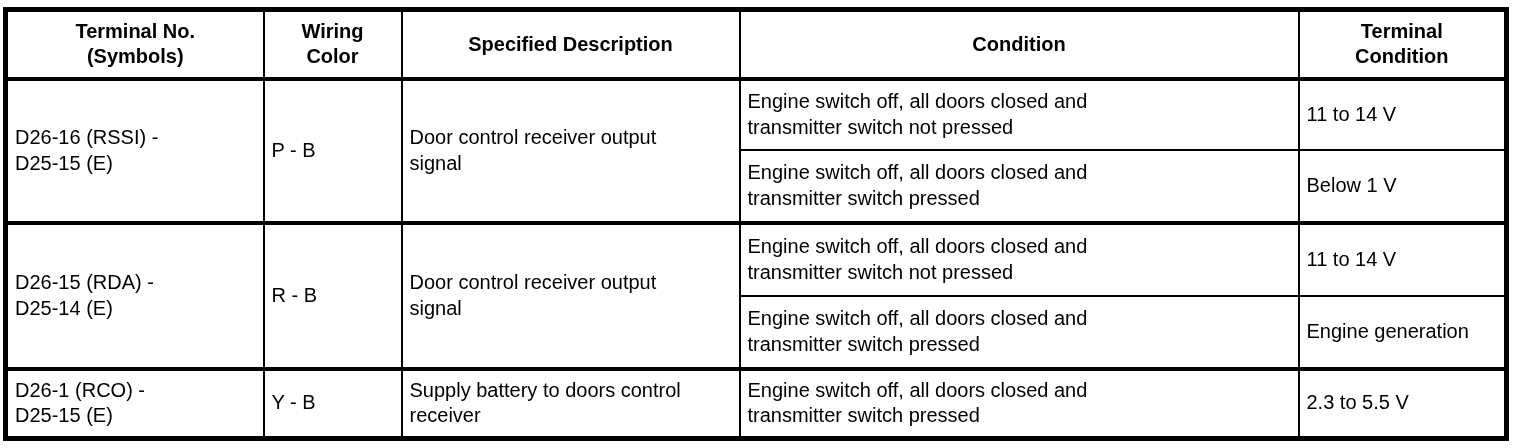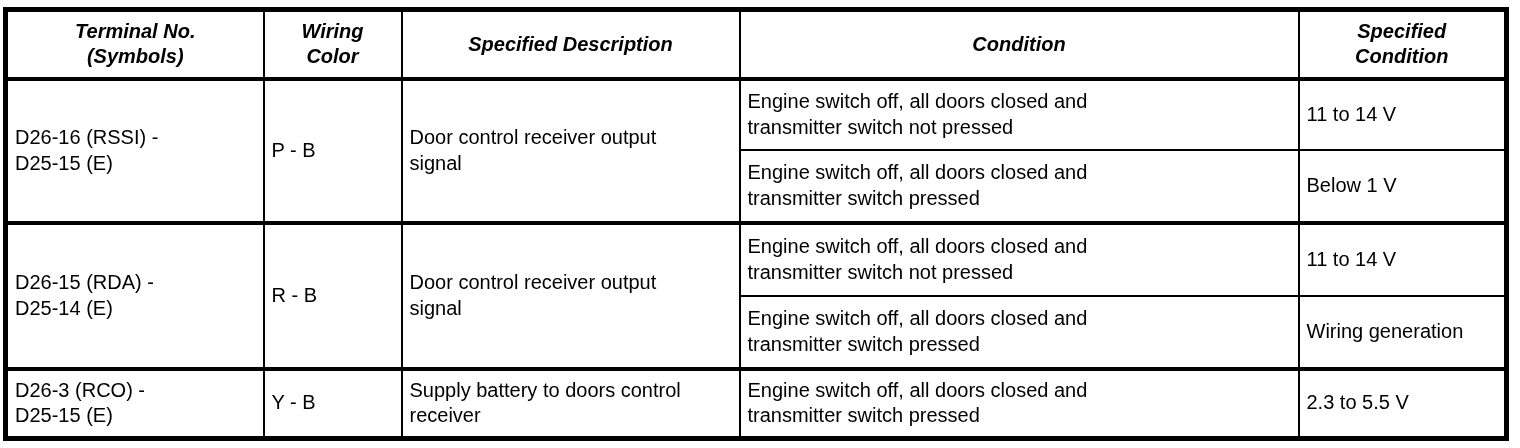--- a/index.html
+++ b/index.html
@@ -55,28 +55,28 @@
 
 <table class="spec-table">
   <colgroup>
     <col class="c1">
       <col class="c2">
       <col class="c3">
       <col class="c4">
       <col class="c5">
   </colgroup>
   <thead>
-    <tr style="height:69px;font-style:italic;">
+    <tr style="height:69px;">
       <th>Terminal No.
 (Symbols)</th>
       <th>Wiring
 Color</th>
       <th>Specified Description</th>
       <th>Condition</th>
-      <th>Specified
+      <th>Terminal
 Condition</th>
     </tr>
   </thead>
   <tbody>
 
     <tr class="group-start" style="height:71px;">
       <td rowspan="2">D26-16 (RSSI) -
 D25-15 (E)</td>
       <td rowspan="2">P - B</td>
       <td rowspan="2">Door control receiver output
@@ -97,25 +97,25 @@
       <td rowspan="2">R - B</td>
       <td rowspan="2">Door control receiver output
 signal</td>
       <td>Engine switch off, all doors closed and
 transmitter switch not pressed</td>
       <td>11 to 14 V</td>
     </tr>
     <tr style="height:73px;">
       <td>Engine switch off, all doors closed and
 transmitter switch pressed</td>
-      <td>Wiring generation</td>
+      <td>Engine generation</td>
     </tr>
 
     <tr class="group-start" style="height:70px;">
-      <td>D26-3 (RCO) -
+      <td>D26-1 (RCO) -
 D25-15 (E)</td>
       <td>Y - B</td>
       <td>Supply battery to doors control
 receiver</td>
       <td>Engine switch off, all doors closed and
 transmitter switch pressed</td>
       <td>2.3 to 5.5 V</td>
     </tr>
   </tbody>
 </table>

